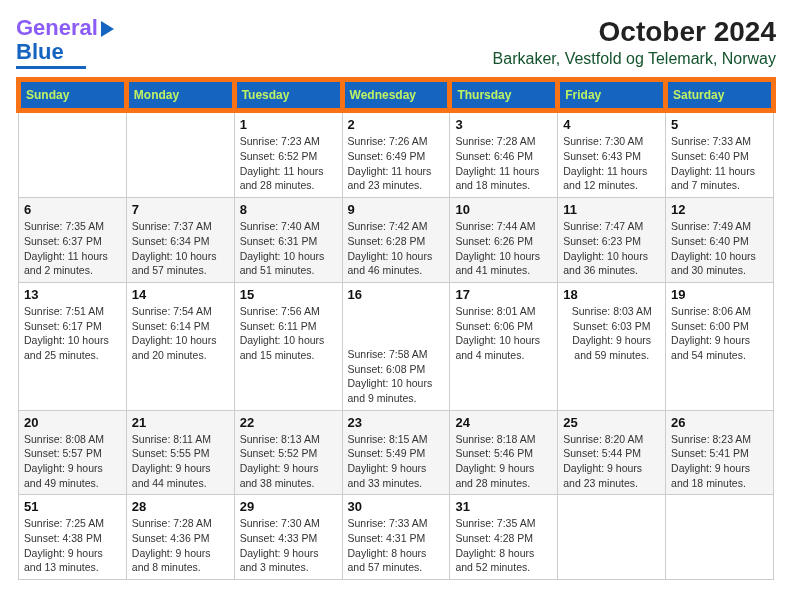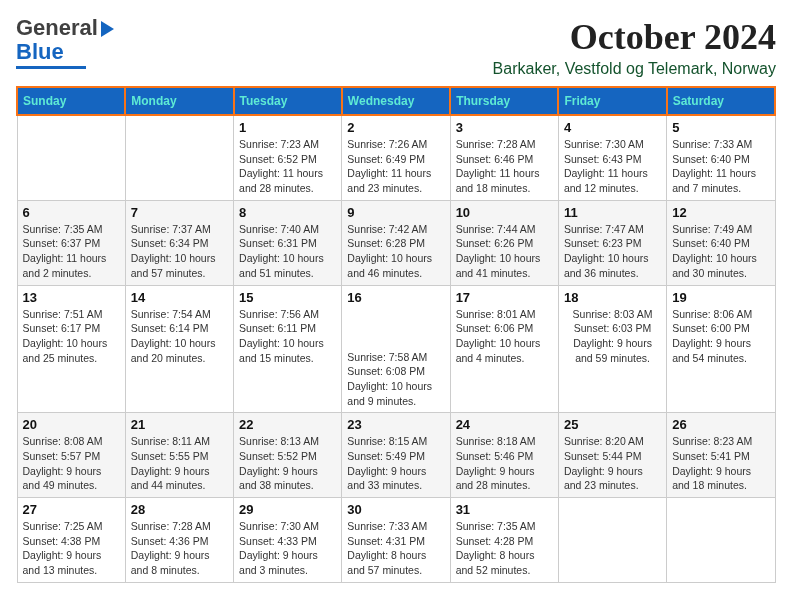--- a/index.html
+++ b/index.html
@@ -31,43 +31,42 @@
     .logo-line {
       width: 70px;
       height: 3px;
       background: #1565c0;
       margin-top: 2px;
     }
     .title-block {
       text-align: right;
     }
     .month-title {
-      font-size: 36px;
+      font-size: 28px;
       font-weight: bold;
       color: #222;
-      font-family: Liberation Serif, serif;
     }
     .location-title {
       font-size: 16px;
       color: #14532d;
       margin-top: 2px;
     }
     .calendar {
       width: 100%;
       border-collapse: collapse;
       font-size: 11px;
     }
     .calendar th {
       background: #1565c0;
-      color: #5eead4;
+      color: #bef264;
       text-align: left;
       padding: 6px 5px;
       font-size: 12px;
       font-weight: bold;
-      border: 2px solid #f97316;
+      border: 5px solid #f97316;
     }
     .calendar td {
       border: 1px solid #ccc;
       vertical-align: top;
       padding: 4px 5px;
       width: 108px;
       min-height: 70px;
       background: #fff;
     }
     .calendar tr:nth-child(even) td {
@@ -87,21 +86,21 @@
     .empty-cell {
       background: #fff !important;
     }
   </style>
 </head>
 <body>
 
 <div class="header">
   <div class="logo">
     <div class="logo-text">
-      <span style="color:#404040;">General</span><span style="display:inline-block;width:0;height:0;border-top:8px solid transparent;border-bottom:8px solid transparent;border-left:13px solid #1565c0;margin-left:3px;vertical-align:middle;"></span><br>
+      <span style="color:#8b5cf6;">General</span><span style="display:inline-block;width:0;height:0;border-top:8px solid transparent;border-bottom:8px solid transparent;border-left:13px solid #1565c0;margin-left:3px;vertical-align:middle;"></span><br>
       <span class="blue" style="color:#1565c0;">Blue</span>
     </div>
     <div class="logo-line"></div>
   </div>
   <div class="title-block">
     <div class="month-title">October 2024</div>
     <div class="location-title">Barkaker, Vestfold og Telemark, Norway</div>
   </div>
 </div>
 
@@ -305,21 +304,21 @@
         <td>
           <div class="day-number">26</div>
           <div class="day-info" style="white-space: pre-line;">Sunrise: 8:23 AM
 Sunset: 5:41 PM
 Daylight: 9 hours
 and 18 minutes.</div>
         </td>
       </tr>
       <tr>
         <td>
-          <div class="day-number">27</div>
+          <div class="day-number">51</div>
           <div class="day-info" style="white-space: pre-line;">Sunrise: 7:25 AM
 Sunset: 4:38 PM
 Daylight: 9 hours
 and 13 minutes.</div>
         </td>
         <td>
           <div class="day-number">28</div>
           <div class="day-info" style="white-space: pre-line;">Sunrise: 7:28 AM
 Sunset: 4:36 PM
 Daylight: 9 hours

